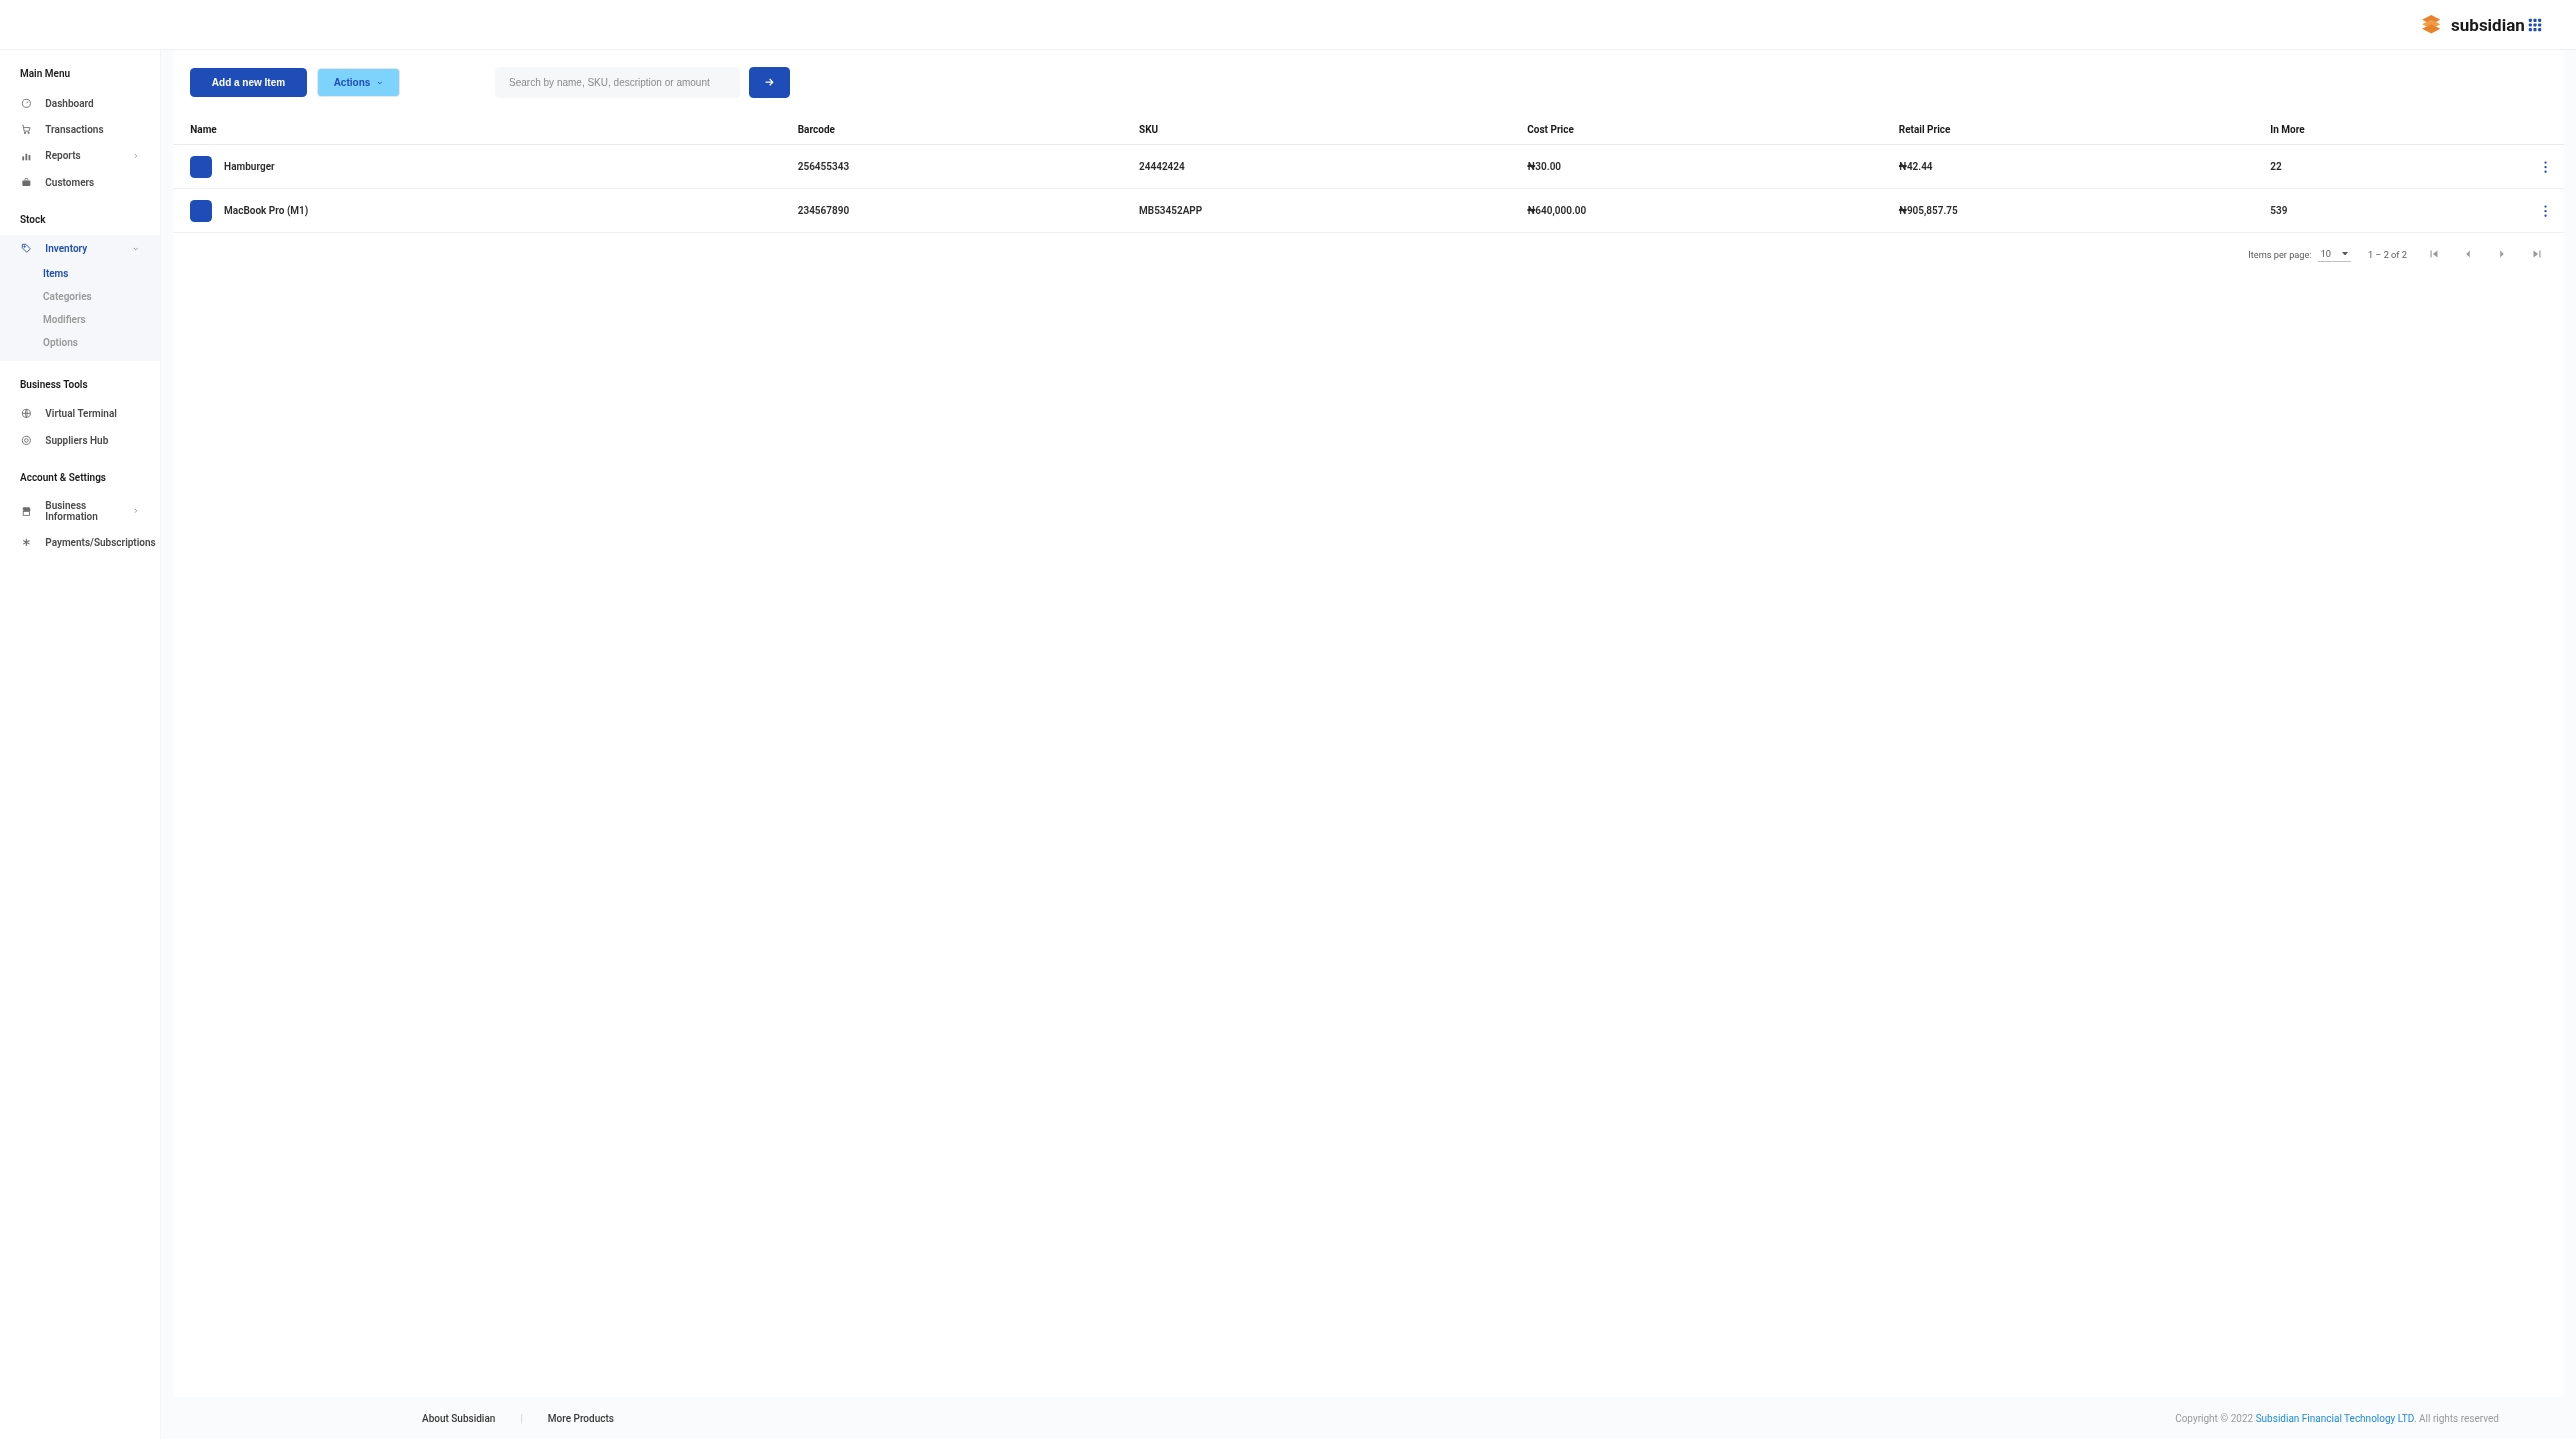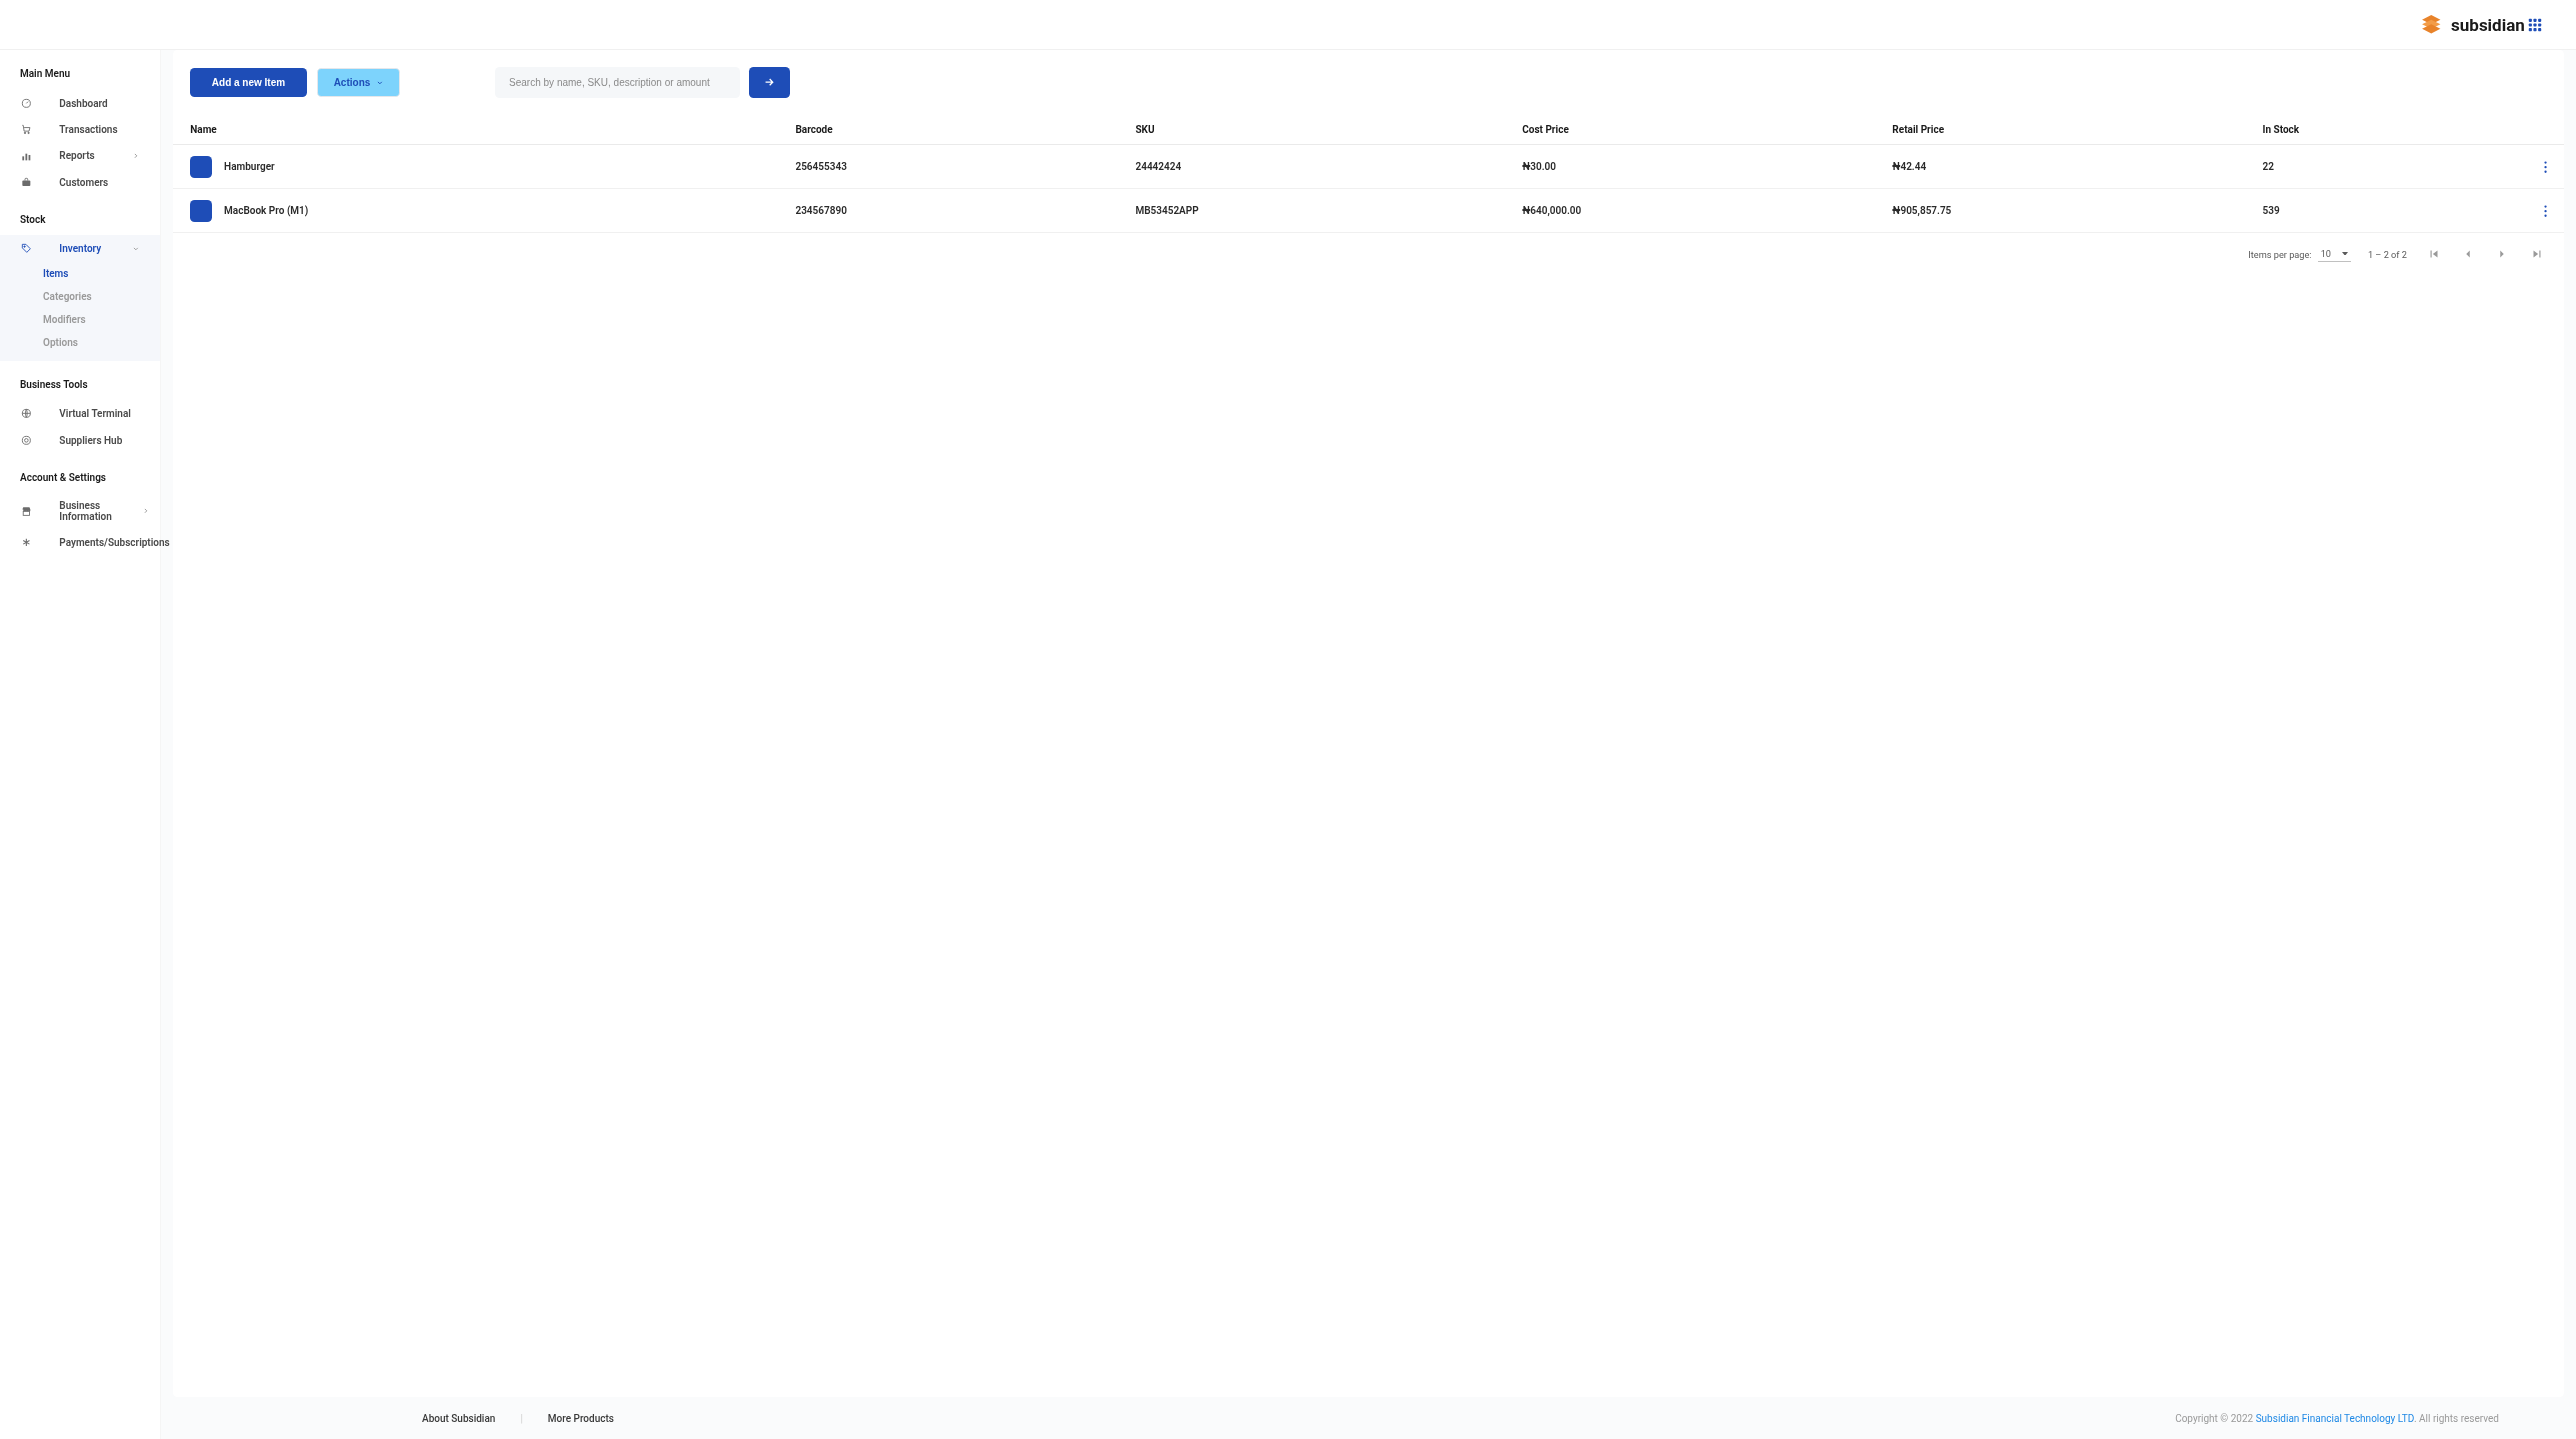--- a/index.html
+++ b/index.html
@@ -14,21 +14,21 @@
     .logo-text { font-size: 17px; font-weight: 700; color: #1a1a1a; }
     .apps-icon { color: #1e4db7; cursor: pointer; padding: 3.1px; }
     
     
     .main-layout { display: flex; flex: 1; }
     
     
     .sidebar { width: 161px; padding: 18.4px 0; border-right: 0.8px solid #f5f5f5; }
     .sidebar-section { margin-bottom: 18.4px; }
     .sidebar-heading { font-size: 10px; font-weight: 600; color: #1a1a1a; padding: 0 20px; margin-bottom: 10.7px; }
-    .sidebar-item { display: flex; align-items: center; gap: 27px; padding: 7px 20px; font-size: 10px; font-weight: 600; color: #4a4a4a; cursor: pointer; position: relative; }
+    .sidebar-item { display: flex; align-items: center; gap: 13px; padding: 7px 20px; font-size: 10px; font-weight: 600; color: #4a4a4a; cursor: pointer; position: relative; }
     .sidebar-item.active { color: #1e4db7; background: #f5f7fb; }
     .sidebar-item .icon { width: 12.3px; height: 12.3px; flex-shrink: 0; display: flex; align-items: center; justify-content: center; color: #6b6b6b; }
     .sidebar-item.active .icon { color: #1e4db7; }
     .sidebar-item .chevron { margin-left: auto; color: #9a9a9a; }
     .sidebar-subitem { padding: 6.1px 20px 6.1px 43px; font-size: 10px; font-weight: 600; color: #9a9a9a; cursor: pointer; }
     .sidebar-subitem.active { color: #1e4db7; }
     .inventory-submenu { background: #f5f7fb; padding-bottom: 6.1px; }
     
     
     .content-wrapper { flex: 1; padding: 0; background: #fafbfc; display: flex; flex-direction: column; }
@@ -251,21 +251,21 @@
         </div>
 
         <table class="table">
           <thead>
             <tr>
               <th>Name</th>
               <th>Barcode</th>
               <th>SKU</th>
               <th>Cost Price</th>
               <th>Retail Price</th>
-              <th>In Stock</th>
+              <th>In More</th>
               <th style="width:31px;"></th>
             </tr>
           </thead>
           <tbody>
             <tr>
               <td>
                 <div class="item-name-cell">
                   <div class="item-color-box"></div>
                   <span>Hamburger</span>
                 </div>

